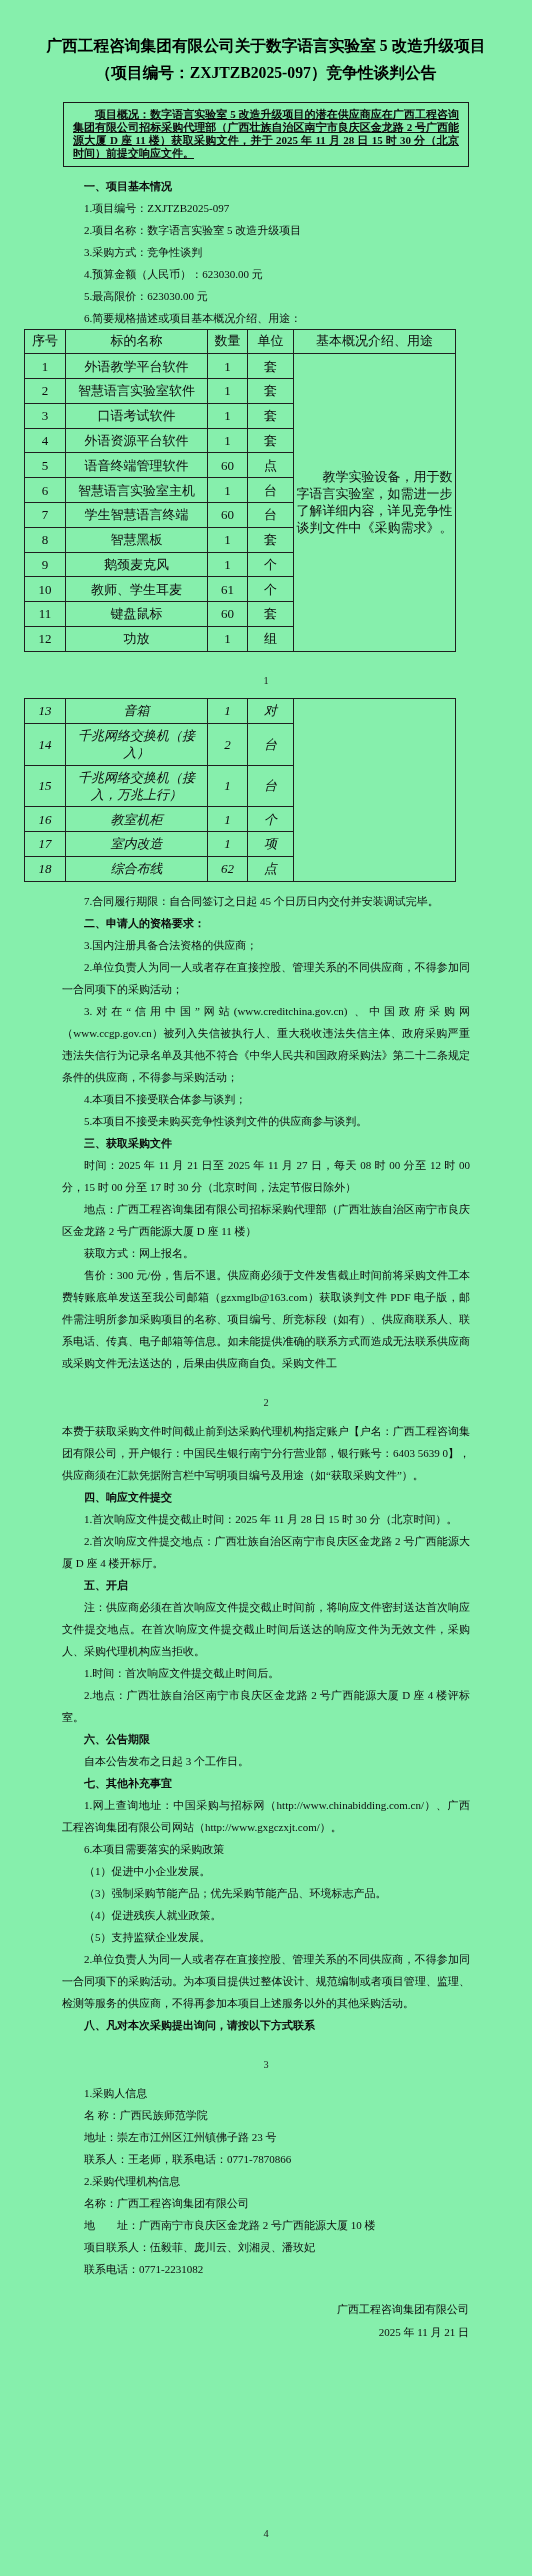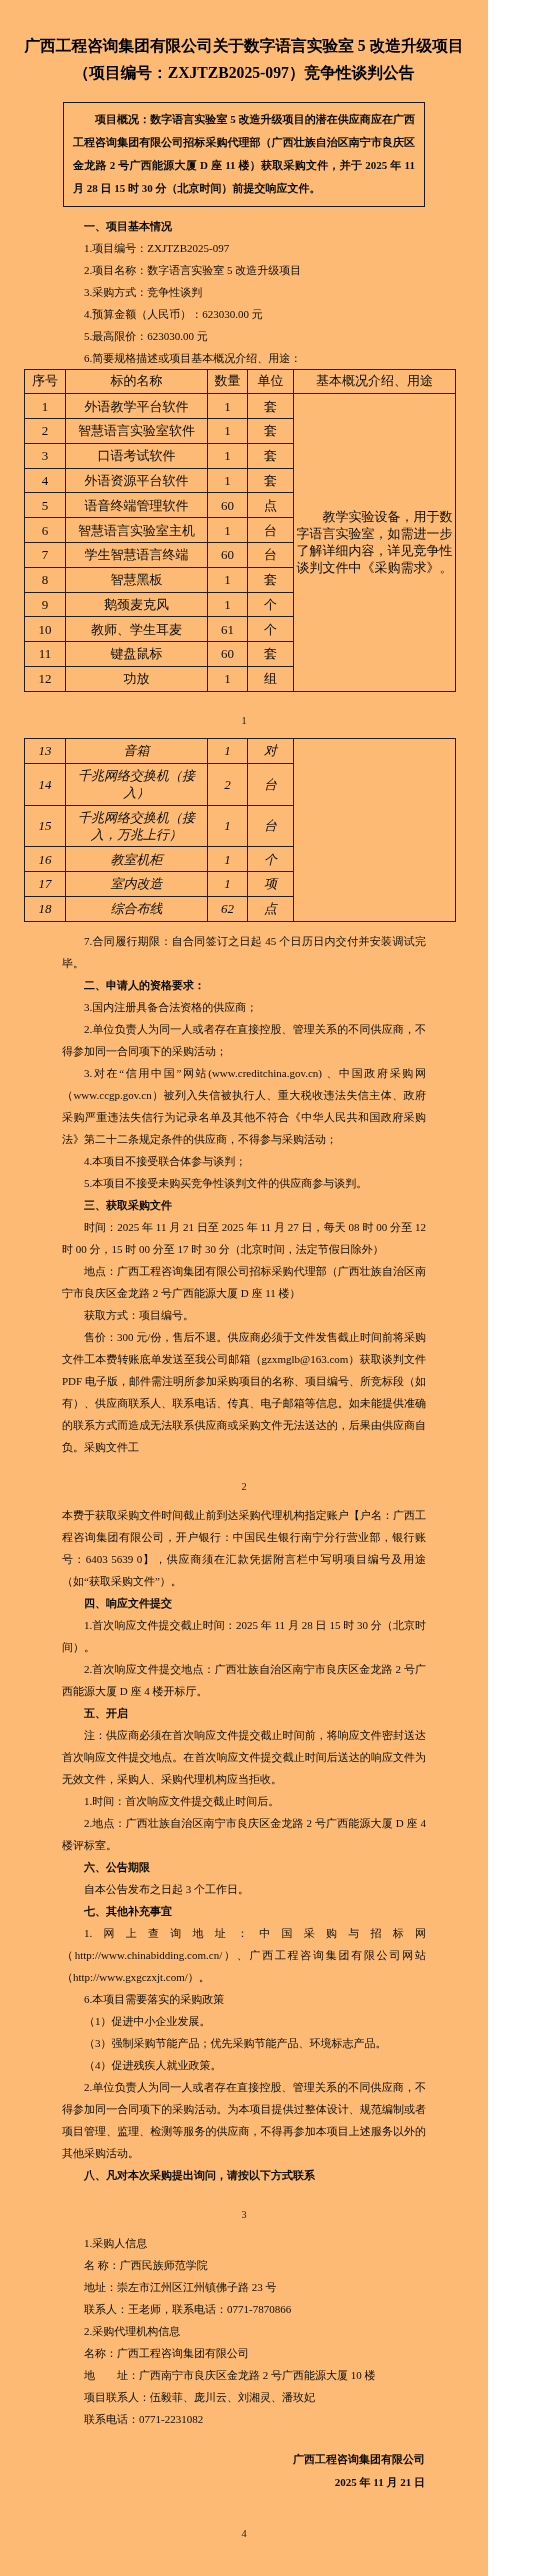--- a/index.html
+++ b/index.html
@@ -1,41 +1,41 @@
 <!DOCTYPE html>
 <html style="font-size:11px"><head>
 <meta charset="utf-8">
 <style>
   html,body{margin:0;padding:0;background:#ffffff;}
   .page{
-    width:488px;height:2576px;position:relative;background:#fdba74;overflow:hidden;
+    width:532px;height:2576px;position:relative;background:#86efac;overflow:hidden;
     font-family:"Liberation Serif","DejaVu Serif",serif;
     color:#0d0d0d;font-size:11px;
   }
   .title{padding-top:31.5px;text-align:center;font-weight:700;font-size:15.7px;line-height:27px;color:#000;}
   .box{
     margin:16.4px 63px 0 63px;border:1.4px solid #1a1a1a;padding:5.5px 9px;
-    font-weight:700;line-height:23px;
+    font-weight:700;line-height:13px;text-decoration:underline;
   }
   .box p{margin:0;text-indent:2em;text-align:justify;}
   .content{margin-top:8.2px;}
   p.line{margin:0 62px;text-indent:2em;text-align:justify;line-height:22px;}
   p.b{font-weight:700;}
   p.noind{text-indent:0;}
   table.items{
     border-collapse:collapse;table-layout:fixed;width:430px;margin-left:24px;
     font-size:13px;color:#0d0d0d;
   }
   table.items td{border:0.7px solid #1f1f1f;text-align:center;padding:3.4px 1.4px;line-height:17px;vertical-align:middle;}
   table.items td.hdr{line-height:16.4px;}
   td.note-cell{text-align:justify;text-indent:2em;padding:4.1px 8.2px;line-height:21px;}
   table.t2{border-top:1.4px solid #8f8f8f;font-style:italic;}
   .pgnum{text-align:center;line-height:20.5px;margin:19px 0 6.8px 0;font-size:10.3px;color:#222;}
   .pgnum-last{position:absolute;left:0;right:0;bottom:31.5px;margin:0;}
-  .sig{margin:18px 63px 0 0;text-align:right;line-height:23px;font-weight:bold;}
+  .sig{margin:18px 63px 0 0;text-align:right;line-height:23px;}
   .sig div{margin:0;}
   .sp12{height:8.2px;}
 </style>
 </head>
 <body>
 
 <div class="page">
 
   <div class="title">
     <div>广西工程咨询集团有限公司关于数字语言实验室 5 改造升级项目</div>
@@ -205,21 +205,21 @@
     <p class="line b">二、申请人的资格要求：</p>
     <p class="line">3.国内注册具备合法资格的供应商；</p>
     <p class="line">2.单位负责人为同一人或者存在直接控股、管理关系的不同供应商，不得参加同一合同项下的采购活动；</p>
     <p class="line">3.对在“信用中国”网站(www.creditchina.gov.cn) 、中国政府采购网（www.ccgp.gov.cn）被列入失信被执行人、重大税收违法失信主体、政府采购严重违法失信行为记录名单及其他不符合《中华人民共和国政府采购法》第二十二条规定条件的供应商，不得参与采购活动；</p>
     <p class="line">4.本项目不接受联合体参与谈判；</p>
     <p class="line">5.本项目不接受未购买竞争性谈判文件的供应商参与谈判。</p>
 
     <p class="line b">三、获取采购文件</p>
     <p class="line">时间：2025 年 11 月 21 日至 2025 年 11 月 27 日，每天 08 时 00 分至 12 时 00 分，15 时 00 分至 17 时 30 分（北京时间，法定节假日除外）</p>
     <p class="line">地点：广西工程咨询集团有限公司招标采购代理部（广西壮族自治区南宁市良庆区金龙路 2 号广西能源大厦 D 座 11 楼）</p>
-    <p class="line">获取方式：项目编号。</p>
+    <p class="line">获取方式：网上报名。</p>
     <p class="line">售价：300 元/份，售后不退。供应商必须于文件发售截止时间前将采购文件工本费转账底单发送至我公司邮箱（gzxmglb@163.com）获取谈判文件 PDF 电子版，邮件需注明所参加采购项目的名称、项目编号、所竞标段（如有）、供应商联系人、联系电话、传真、电子邮箱等信息。如未能提供准确的联系方式而造成无法联系供应商或采购文件无法送达的，后果由供应商自负。采购文件工</p>
 
     <div class="pgnum">2</div>
 
     <p class="line noind">本费于获取采购文件时间截止前到达采购代理机构指定账户【户名：广西工程咨询集团有限公司，开户银行：中国民生银行南宁分行营业部，银行账号：6403 5639 0】，供应商须在汇款凭据附言栏中写明项目编号及用途（如“获取采购文件”）。</p>
 
     <p class="line b">四、响应文件提交</p>
     <p class="line">1.首次响应文件提交截止时间：2025 年 11 月 28 日 15 时 30 分（北京时间）。</p>
     <p class="line">2.首次响应文件提交地点：广西壮族自治区南宁市良庆区金龙路 2 号广西能源大厦 D 座 4 楼开标厅。</p>
     <p class="line b">五、开启</p>
@@ -230,20 +230,21 @@
 
     <p class="line b">六、公告期限</p>
     <p class="line">自本公告发布之日起 3 个工作日。</p>
 
     <p class="line b">七、其他补充事宜</p>
     <p class="line">1.网上查询地址：中国采购与招标网（http://www.chinabidding.com.cn/）、广西工程咨询集团有限公司网站（http://www.gxgczxjt.com/）。</p>
     <p class="line">6.本项目需要落实的采购政策</p>
     <p class="line">（1）促进中小企业发展。</p>
     <p class="line">（3）强制采购节能产品；优先采购节能产品、环境标志产品。</p>
     <p class="line">（4）促进残疾人就业政策。</p>
+    <p class="line">（5）支持监狱企业发展。</p>
     <p class="line">2.单位负责人为同一人或者存在直接控股、管理关系的不同供应商，不得参加同一合同项下的采购活动。为本项目提供过整体设计、规范编制或者项目管理、监理、检测等服务的供应商，不得再参加本项目上述服务以外的其他采购活动。</p>
 
     <p class="line b">八、凡对本次采购提出询问，请按以下方式联系</p>
 
     <div class="pgnum">3</div>
 
     <p class="line">1.采购人信息</p>
     <p class="line">名 称：广西民族师范学院</p>
     <p class="line">地址：崇左市江州区江州镇佛子路 23 号</p>
     <p class="line">联系人：王老师，联系电话：0771-7870866</p>

